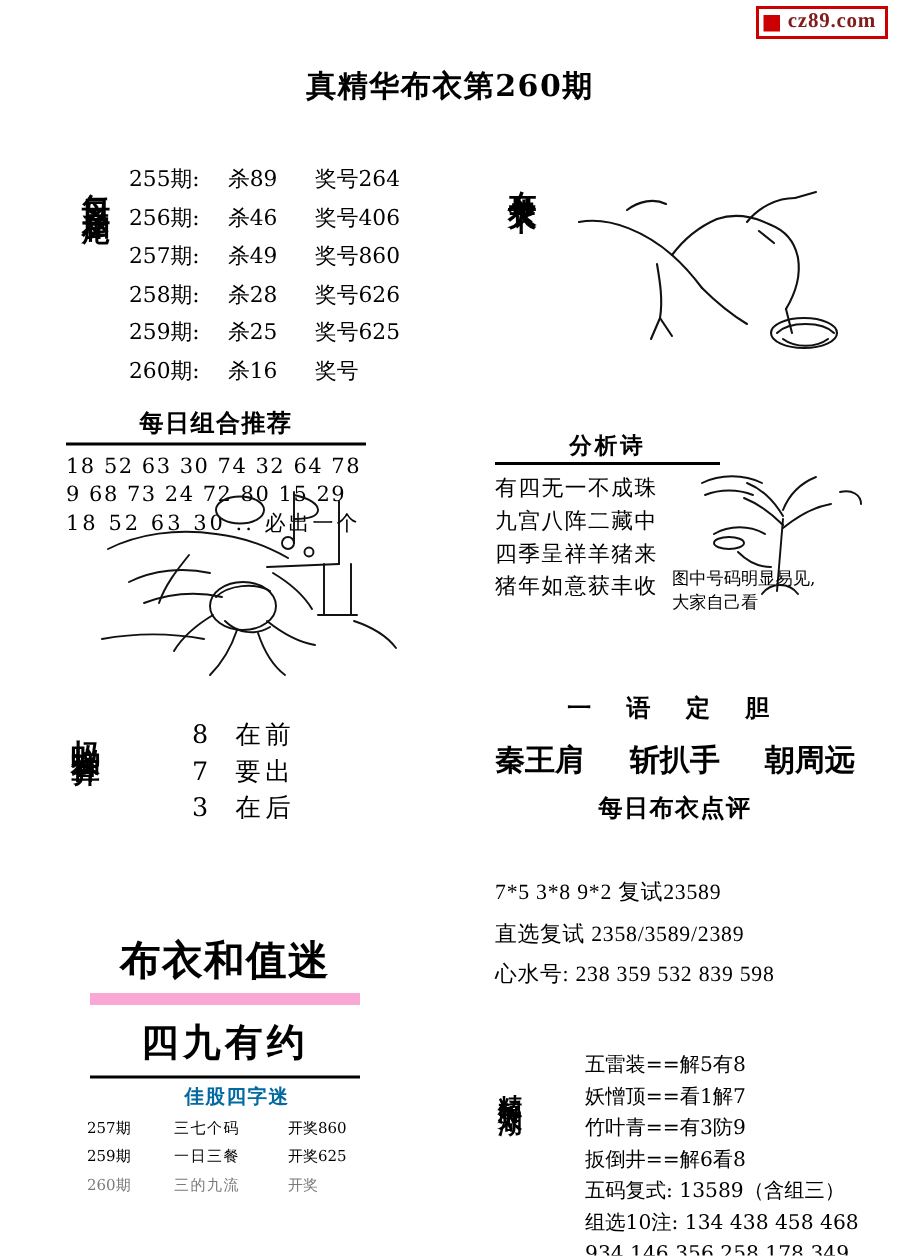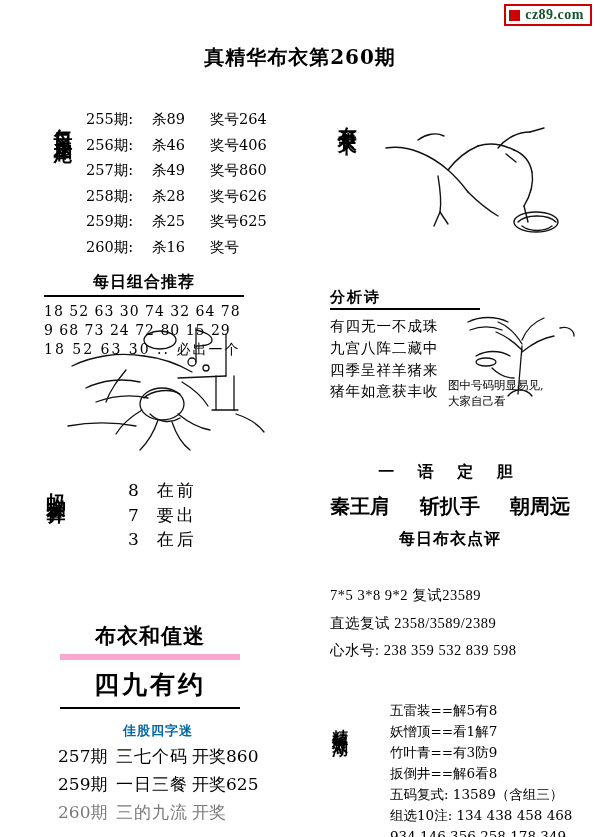--- a/index.html
+++ b/index.html
@@ -32,21 +32,21 @@
     padding: 1px 6px 1px 3px;
     background: #fff;
   }
   .watermark .wm-sq {
     width: 11px;
     height: 11px;
     background: #c00;
     margin-right: 5px;
   }
   .watermark .wm-text {
-    color: #14532d;
+    color: #7f1d1d;
     font-size: 14px;
     font-weight: bold;
     letter-spacing: 0.5px;
     font-family: "Liberation Serif", serif;
   }
 
   
   .main-title {
     position: absolute;
     top: 44px;
@@ -142,20 +142,21 @@
   .combo-note { letter-spacing: 2px; }
 
   
   .poem {
     position: absolute;
     top: 288px;
     left: 330px;
     width: 150px;
   }
   .poem-title {
+    text-align: center;
     font-size: 15px;
     font-weight: bold;
     font-family: Liberation Serif, serif;
     border-bottom: 2px solid #000;
     padding-bottom: 1px;
     letter-spacing: 2px;
   }
   .poem-lines {
     margin-top: 6px;
     font-size: 14.5px;
@@ -246,25 +247,25 @@
 
   
   .heqi {
     position: absolute;
     top: 622px;
     left: 60px;
     width: 180px;
     text-align: center;
   }
   .heqi-title {
-    font-size: 21px;
-    font-weight: bold;
-    font-family: "DejaVu Serif", "Liberation Serif", serif;
-    letter-spacing: 1px;
-    border-bottom: 6px solid #f9a8d4;
+    font-size: 27px;
+    font-weight: bold;
+    font-family: "DejaVu Serif", "Liberation Serif", serif;
+    letter-spacing: 1px;
+    border-bottom: 8px solid #f9a8d4;
     padding-bottom: 4px;
   }
   .heqi-sub {
     margin-top: 8px;
     font-size: 25px;
     font-weight: bold;
     font-family: "DejaVu Serif", "Liberation Serif", serif;
     letter-spacing: 3px;
     border-bottom: 2px solid #000;
     padding-bottom: 6px;
@@ -279,21 +280,21 @@
   }
   .btable-title {
     text-align: center;
     font-size: 13px;
     font-weight: bold;
     font-family: "DejaVu Serif", "Liberation Serif", serif;
     letter-spacing: 1px;
     color: #0369a1;
   }
   .btable-row {
-    font-size: 17px;
+    font-size: 10px;
     font-family: "DejaVu Serif", "Liberation Serif", serif;
     margin-top: 5px;
     white-space: nowrap;
   }
   .btable-row .c1 { display: inline-block; width: 58px; }
   .btable-row .c2 { display: inline-block; width: 76px; letter-spacing: 1px; }
   .btable-row .c3 { display: inline-block; }
   .btable-row.faded { color: #7a7a7a; }
 
   

